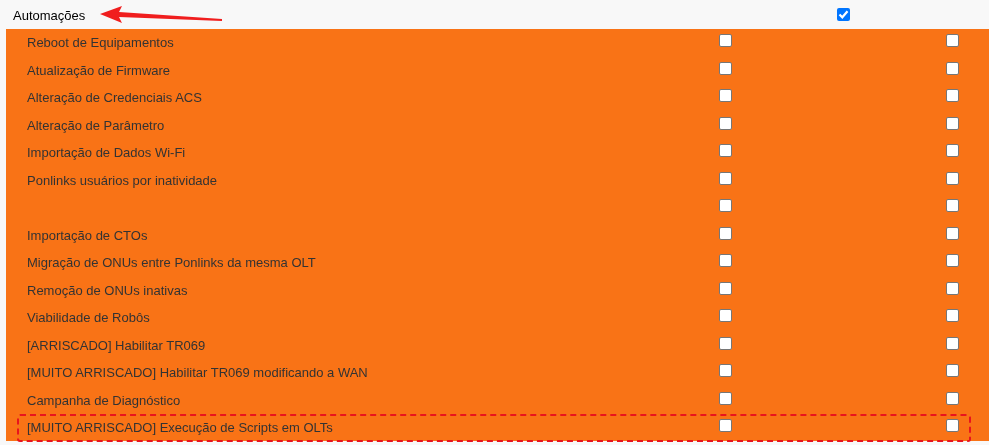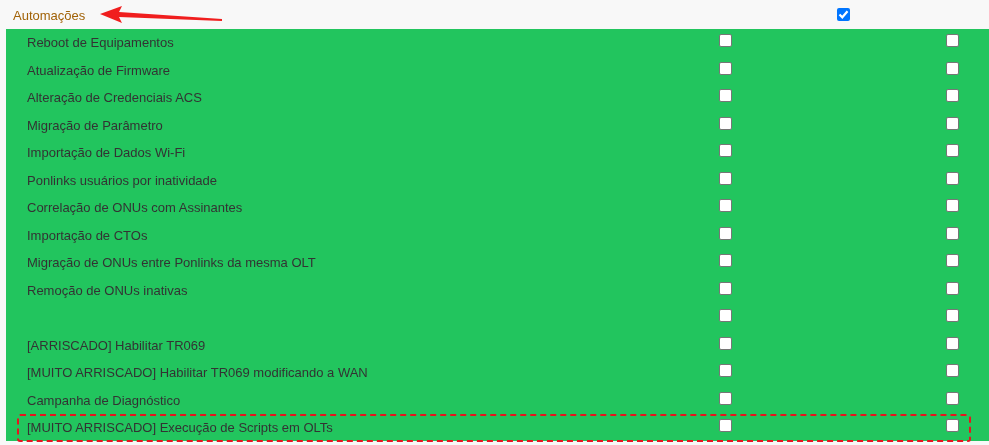--- a/index.html
+++ b/index.html
@@ -8,25 +8,25 @@
       background:#f8f8f8;
       font-family:"Liberation Sans", sans-serif;
       font-size:13px; color:#333;
       position:relative;
     }
     .header-row {
       position:absolute; left:0; top:0; width:989px; height:29px;
       background:#f8f8f8;
     }
     .header-label {
-      position:absolute; left:13px; top:8px; font-size:13px; color:#a16207;
+      position:absolute; left:13px; top:8px; font-size:13px; color:#000000;
     }
     .content {
       position:absolute; left:6px; top:29px; width:983px; height:412px;
-      background:#22c55e;
+      background:#f97316;
     }
     .row {
       position:absolute; left:0; width:983px; height:27.5px;
     }
     .row-label {
       position:absolute; left:21px; top:6px; white-space:nowrap;
     }
     .cb {
       position:absolute; width:11px; height:11px;
       border:1px solid #767676; border-radius:2px; background:#fff;
@@ -70,55 +70,55 @@
     <span class="row-label">Alteração de Credenciais ACS</span>
     <div class="cb c1"></div>
     <div class="cb c2"></div>
   </div>
   <div class="row" style="top:27.5px">
     <span class="row-label">Atualização de Firmware</span>
     <div class="cb c1"></div>
     <div class="cb c2"></div>
   </div>
   <div class="row" style="top:82.5px">
-    <span class="row-label">Migração de Parâmetro</span>
+    <span class="row-label">Alteração de Parâmetro</span>
     <div class="cb c1"></div>
     <div class="cb c2"></div>
   </div>
   <div class="row" style="top:110px">
     <span class="row-label">Importação de Dados Wi-Fi</span>
     <div class="cb c1"></div>
     <div class="cb c2"></div>
   </div>
   <div class="row" style="top:137.5px">
     <span class="row-label">Ponlinks usuários por inatividade</span>
     <div class="cb c1"></div>
     <div class="cb c2"></div>
   </div>
   <div class="row" style="top:165px">
-    <span class="row-label">Correlação de ONUs com Assinantes</span>
     <div class="cb c1"></div>
     <div class="cb c2"></div>
   </div>
   <div class="row" style="top:192.5px">
     <span class="row-label">Importação de CTOs</span>
     <div class="cb c1"></div>
     <div class="cb c2"></div>
   </div>
   <div class="row" style="top:247.5px">
     <span class="row-label">Remoção de ONUs inativas</span>
     <div class="cb c1"></div>
     <div class="cb c2"></div>
   </div>
   <div class="row" style="top:220px">
     <span class="row-label">Migração de ONUs entre Ponlinks da mesma OLT</span>
     <div class="cb c1"></div>
     <div class="cb c2"></div>
   </div>
   <div class="row" style="top:275px">
+    <span class="row-label">Viabilidade de Robôs</span>
     <div class="cb c1"></div>
     <div class="cb c2"></div>
   </div>
   <div class="row" style="top:302.5px">
     <span class="row-label">[ARRISCADO] Habilitar TR069</span>
     <div class="cb c1"></div>
     <div class="cb c2"></div>
   </div>
   <div class="row" style="top:330px">
     <span class="row-label">[MUITO ARRISCADO] Habilitar TR069 modificando a WAN</span>

